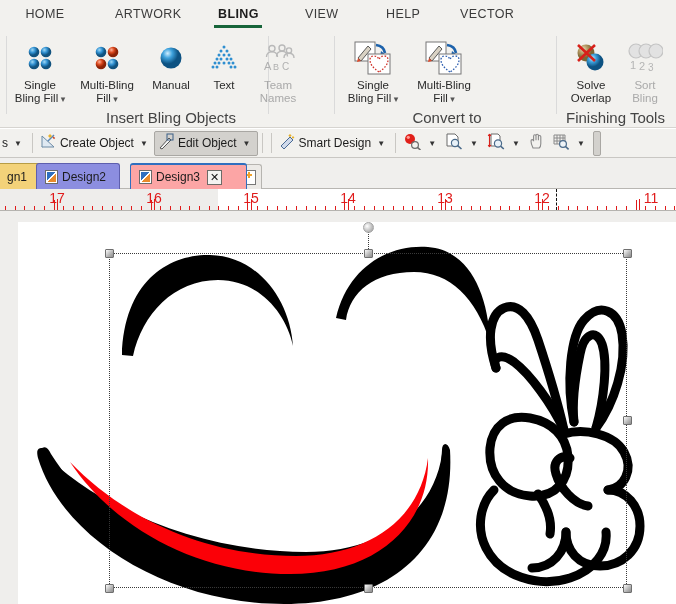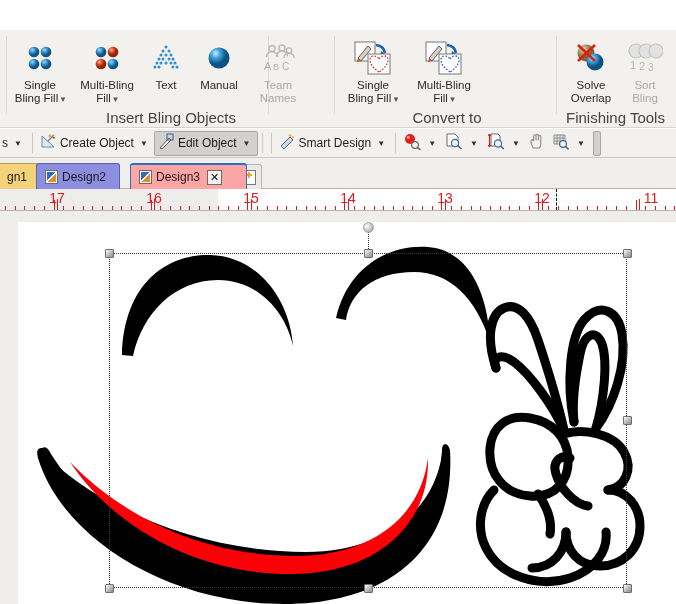--- a/index.html
+++ b/index.html
@@ -146,20 +146,28 @@
   }
   .rot-stem {
     position: absolute; width: 0; border-left: 1px dotted #3a3a3a;
   }
 </style>
 </head>
 <body>
 
 <div id="app">
 
+  <div class="ribbon-tabs">
+    <div class="rtab" style="position:absolute;left:18px;width:54px">HOME</div>
+    <div class="rtab" style="position:absolute;left:109px;width:72px">ARTWORK</div>
+    <div class="rtab active" style="position:absolute;left:212px;width:52px">BLING</div>
+    <div class="rtab" style="position:absolute;left:299px;width:44px">VIEW</div>
+    <div class="rtab" style="position:absolute;left:380px;width:42px">HELP</div>
+    <div class="rtab" style="position:absolute;left:454px;width:62px">VECTOR</div>
+  </div>
 
   <div class="ribbon">
 
     <div class="rsep" style="left:6px"></div>
     <div class="rsep" style="left:268px"></div>
     <div class="rsep" style="left:334px"></div>
     <div class="rsep" style="left:556px"></div>
 
     <div class="rgroup" style="left:8px;width:326px">
       <div class="rgroup-items">
@@ -200,20 +208,36 @@
                   </radialGradient>
               </defs>
               <circle cx="10" cy="10" r="5.3" fill="url(#bd2)"></circle>
               <circle cx="22" cy="10" r="5.3" fill="url(#rd2)"></circle>
               <circle cx="10" cy="22" r="5.3" fill="url(#rd2)"></circle>
               <circle cx="22" cy="22" r="5.3" fill="url(#bd2)"></circle>
             </svg>
           </span>
           <span class="lab"><span>Multi-Bling
 Fill</span><span class="car"> ▾</span></span>
+        </div>
+
+        <div class="rbtn" style="width:58px">
+          <span class="glyph">
+            <svg width="32" height="32" viewBox="0 0 32 32">
+              <defs>
+                  <radialGradient id="sph" cx="34%" cy="28%">
+                <stop offset="0" stop-color="#cfeeff"></stop>
+                    <stop offset="0.45" stop-color="#3ea2dd"></stop>
+                    <stop offset="1" stop-color="#0d5282"></stop>
+              </radialGradient>
+                </defs>
+              <circle cx="16" cy="16" r="10.5" fill="url(#sph)"></circle>
+            </svg>
+          </span>
+          <span class="lab">Manual</span>
         </div>
 
         <div class="rbtn" style="width:48px">
           <span class="glyph">
             <svg width="32" height="32" viewBox="0 0 32 32">
               <g fill="#2f8fd0">
                 <circle cx="16" cy="5" r="1.5"></circle>
                   <circle cx="13" cy="9" r="1.5"></circle>
                   <circle cx="19" cy="9" r="1.5"></circle>
                 <circle cx="11" cy="13" r="1.5"></circle>
@@ -229,36 +253,20 @@
                   <circle cx="21" cy="21" r="1.5"></circle>
                   <circle cx="25" cy="21" r="1.5"></circle>
                 <circle cx="5" cy="25" r="1.5"></circle>
                   <circle cx="9" cy="25" r="1.5"></circle>
                   <circle cx="23" cy="25" r="1.5"></circle>
                   <circle cx="27" cy="25" r="1.5"></circle>
               </g>
             </svg>
           </span>
           <span class="lab">Text</span>
-        </div>
-
-        <div class="rbtn" style="width:58px">
-          <span class="glyph">
-            <svg width="32" height="32" viewBox="0 0 32 32">
-              <defs>
-                  <radialGradient id="sph" cx="34%" cy="28%">
-                <stop offset="0" stop-color="#cfeeff"></stop>
-                    <stop offset="0.45" stop-color="#3ea2dd"></stop>
-                    <stop offset="1" stop-color="#0d5282"></stop>
-              </radialGradient>
-                </defs>
-              <circle cx="16" cy="16" r="10.5" fill="url(#sph)"></circle>
-            </svg>
-          </span>
-          <span class="lab">Manual</span>
         </div>
 
         <div class="rbtn disabled" style="width:60px">
           <span class="glyph">
             <svg width="34" height="32" viewBox="0 0 34 32">
               <g fill="none" stroke="#b9b9b9" stroke-width="1.4">
                 <circle cx="11" cy="6.5" r="3"></circle>
                   <path d="M5.5 15c0-3.3 2.5-5.3 5.5-5.3s5.5 2 5.5 5.3"></path>
                 <circle cx="21" cy="6" r="3"></circle>
                   <path d="M15.5 14.5c0-3.3 2.5-5.3 5.5-5.3s5.5 2 5.5 5.3"></path>

